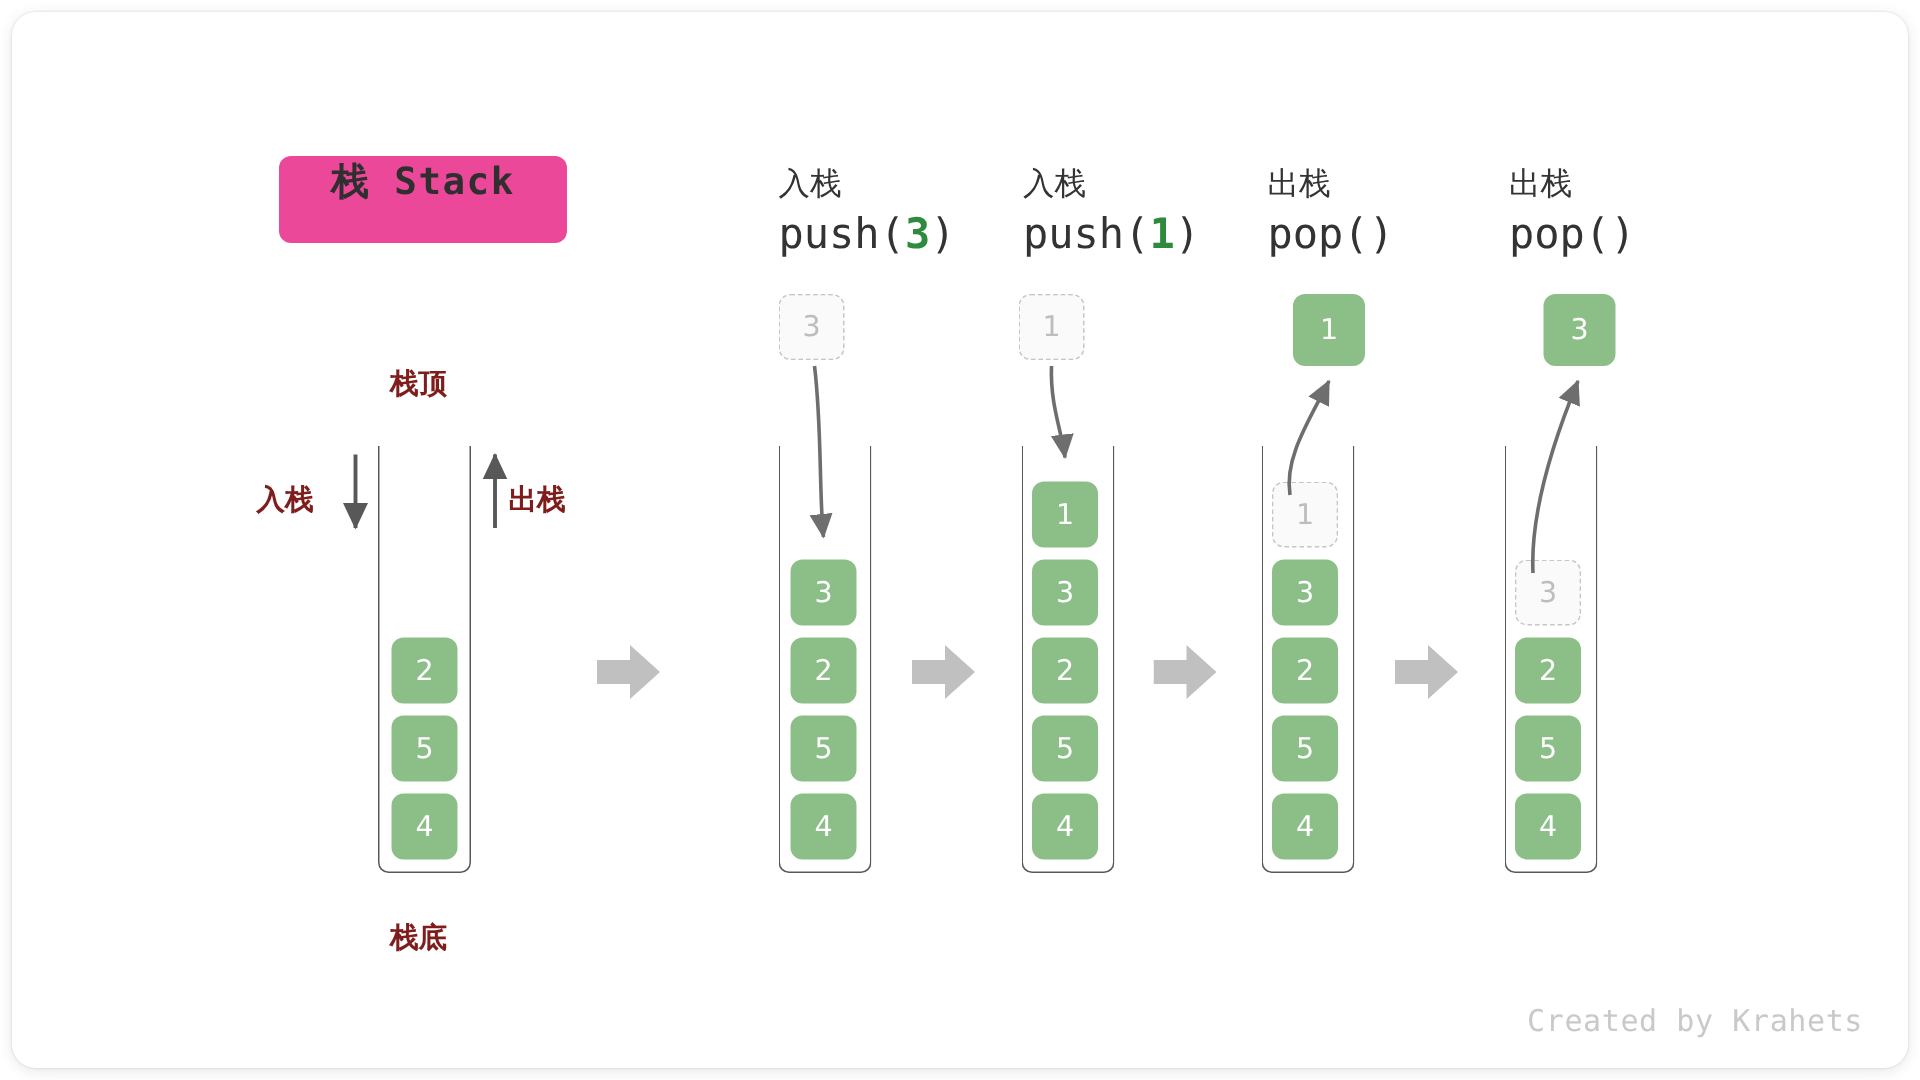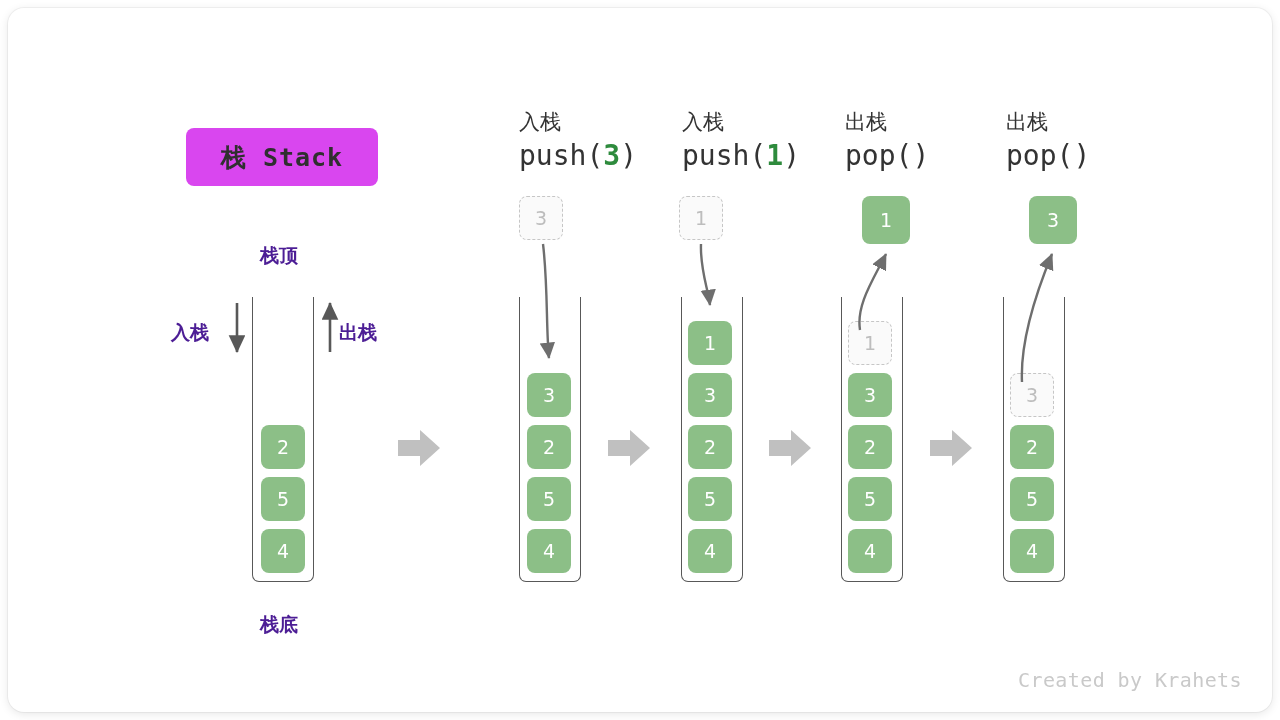--- a/index.html
+++ b/index.html
@@ -28,45 +28,45 @@
     height: 704px;
     background: #ffffff;
     border-radius: 16px;
     box-shadow: 0 0 0 1px rgba(0,0,0,0.045), 0 2px 10px rgba(0,0,0,0.10);
   }
 
   
   #title-chip {
     position: absolute;
     left: 186px;
-    top: 128px;
+    top: 104px;
     width: 192px;
     height: 58px;
-    background: #d946ef;
+    background: #ec4899;
     border-radius: 8px;
     display: flex;
-    align-items: center;
+    align-items: flex-start;
     justify-content: center;
   }
   #title-chip .t {
     font-family: "DejaVu Sans Mono", "Liberation Mono", monospace;
     font-size: 25px;
     font-weight: bold;
     color: #2f2f2f;
     letter-spacing: 1px;
     white-space: nowrap;
   }
 
   
   .cn-label {
     position: absolute;
     font-family: "DejaVu Sans", "Liberation Sans", sans-serif;
     font-weight: bold;
     font-size: 19px;
-    color: #4c1d95;
+    color: #7f1d1d;
     white-space: nowrap;
   }
 
   
   .stack-box {
     position: absolute;
     width: 62px;
     height: 285px;
     border-left: 1.5px solid #585858;
     border-right: 1.5px solid #585858;

